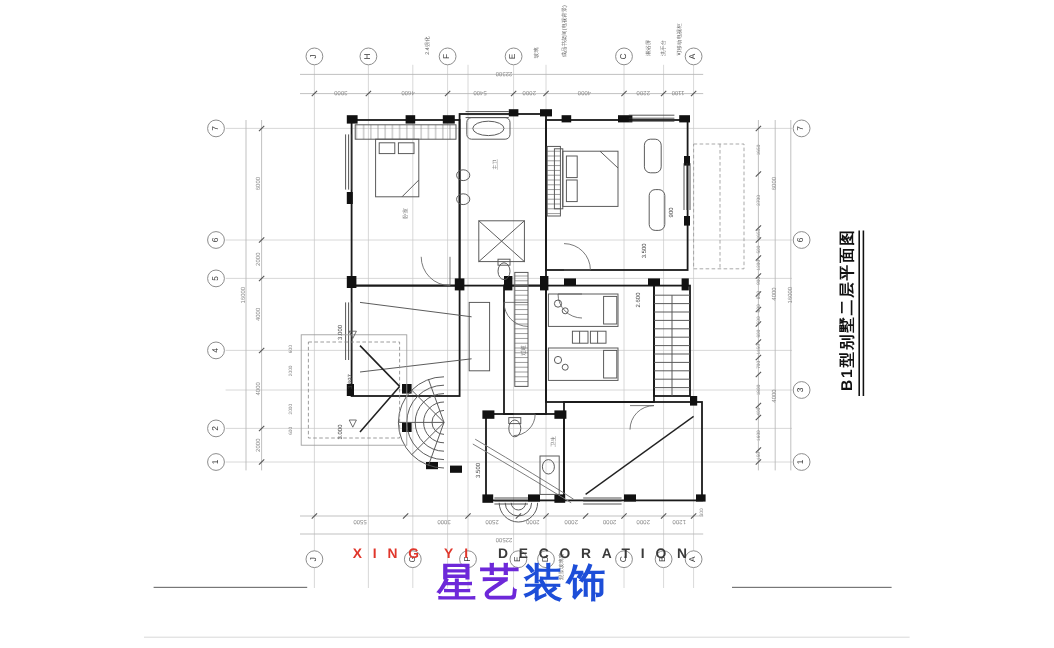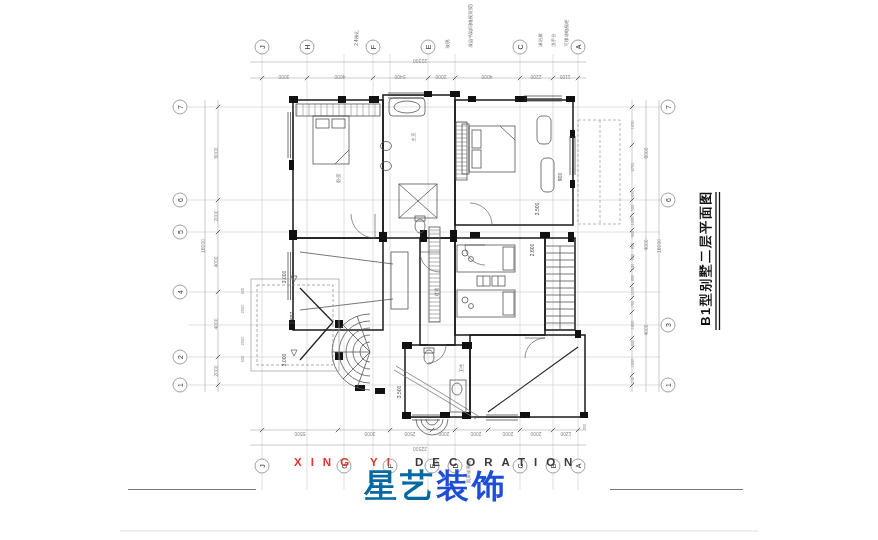--- a/index.html
+++ b/index.html
@@ -18,21 +18,21 @@
     position:absolute;left:294px;top:456px;white-space:nowrap;
     font-size:11.5px;font-weight:bold;letter-spacing:9px;
   }
   .watermark .wm-red{color:#e0362b;}
   .watermark .wm-dark{color:#3a3a3a;margin-left:16px;}
   .logo{
     position:absolute;left:364px;top:464px;white-space:nowrap;
     font-size:33px;font-weight:bold;letter-spacing:3px;
     font-family:"Liberation Sans","DejaVu Sans",sans-serif;
   }
-  .logo .lg-red{color:#0369a1;}
+  .logo .lg-red{color:#6d28d9;}
   .logo .lg-dark{color:#1d4ed8;}
   .rule{position:absolute;top:489px;height:1px;background:#777;}
   .rule-left{left:128px;width:128px;}
   .rule-right{left:610px;width:133px;}
 </style>
 </head>
 <body>
 
 <svg id="plan-svg" width="878" height="540" viewBox="0 0 878 540">
   <defs>

